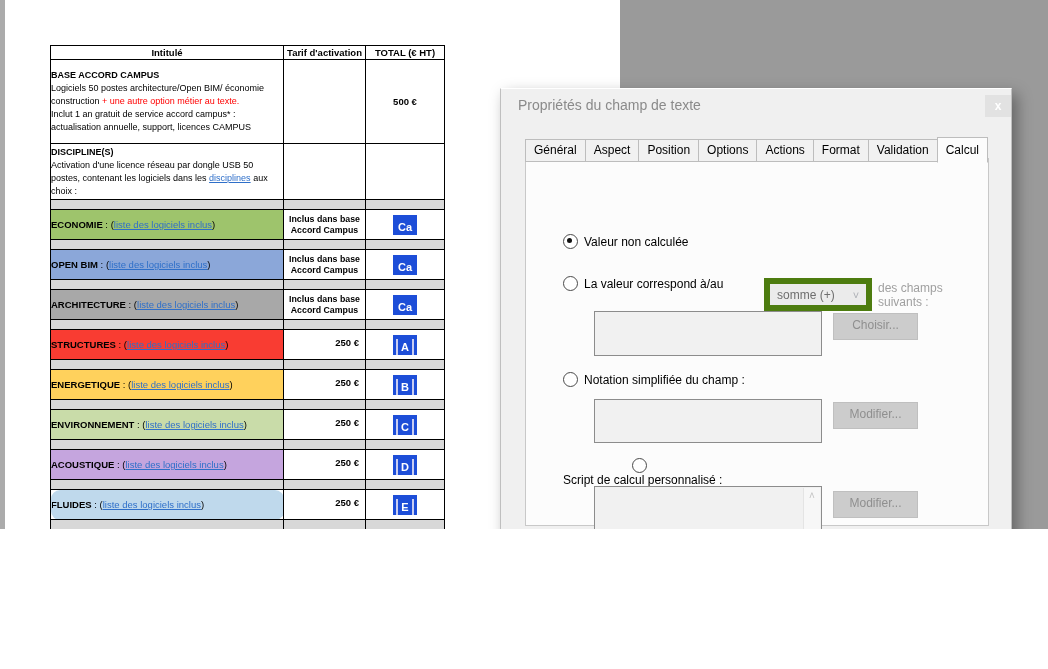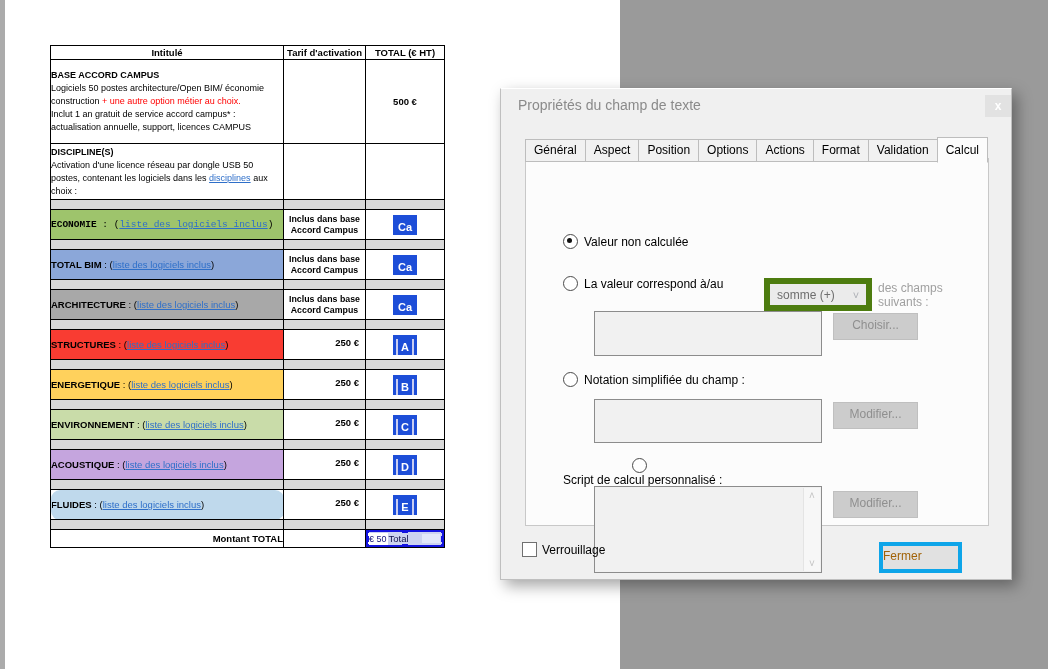--- a/index.html
+++ b/index.html
@@ -1,16 +1,16 @@
 <!DOCTYPE html>
 <html><head>
 <meta charset="utf-8">
 <style>
   html,body{margin:0;padding:0;}
-  .stage{position:relative;width:1048px;height:669px;background:#9A9A9A;overflow:hidden;
+  .stage{position:relative;width:1048px;height:529px;background:#9A9A9A;overflow:hidden;
          font-family:"Liberation Sans",sans-serif;-webkit-font-smoothing:antialiased;}
   .left-strip{position:absolute;left:0;top:0;width:5px;height:669px;background:#ABABAB;}
   .page{position:absolute;left:5px;top:0;width:615px;height:669px;background:#FFFFFF;}
 
   
   table.pricing{position:absolute;left:50px;top:45px;border-collapse:collapse;table-layout:fixed;
                 width:394px;font-size:9px;color:#000;}
   table.pricing td,table.pricing th{border:1px solid #000;padding:0;vertical-align:middle;overflow:hidden;}
   col.c1{width:233px;} col.c2{width:82px;} col.c3{width:79px;}
   tr.hdr{height:14px;} tr.hdr th{font-size:9.5px;font-weight:bold;text-align:center;background:#fff;}
@@ -98,21 +98,21 @@
     <tbody>
         <tr class="hdr">
       <th>Intitulé</th>
       <th>Tarif d'activation</th>
       <th>TOTAL (€ HT)</th>
     </tr>
     <tr class="base">
       <td class="desc">
         <div class="ln b">BASE ACCORD CAMPUS</div>
         <div class="ln">Logiciels 50 postes architecture/Open BIM/ économie</div>
-        <div class="ln"><span>construction </span><span class="red">+ une autre option métier au choix.</span></div>
+        <div class="ln"><span>construction </span><span class="red">+ une autre option métier au texte.</span></div>
         <div class="ln">Inclut 1 an gratuit de service accord campus* :</div>
         <div class="ln">actualisation annuelle, support, licences CAMPUS</div>
       </td>
       <td></td>
       <td class="total-500">500 €</td>
     </tr>
     <tr class="disc">
       <td class="desc">
         <div class="ln b">DISCIPLINE(S)</div>
         <div class="ln">Activation d'une licence réseau par dongle USB 50</div>
@@ -122,36 +122,36 @@
       <td></td>
       <td></td>
     </tr>
 
     <tr class="spacer">
           <td></td>
           <td></td>
           <td></td>
         </tr>
     <tr class="cat">
-      <td class="cat-name" style="background-color: rgb(158, 196, 108); font-family: Liberation Mono, monospace;"><span class="nm">ECONOMIE</span><span> : (</span><a class="link">liste des logiciels inclus</a><span>)</span></td>
+      <td class="cat-name" style="background-color: rgb(158, 196, 108);"><span class="nm">ECONOMIE</span><span> : (</span><a class="link">liste des logiciels inclus</a><span>)</span></td>
       <td class="inc-cell">
             <div>Inclus dans base</div>
             <div>Accord Campus</div>
           </td>
       <td class="badge-cell"><span class="badge">
               <span class="inner">Ca</span>
             </span></td>
     </tr>
     <tr class="spacer">
           <td></td>
           <td></td>
           <td></td>
         </tr>
     <tr class="cat">
-      <td class="cat-name" style="background-color: rgb(139, 167, 217);"><span class="nm">TOTAL BIM</span><span> : (</span><a class="link">liste des logiciels inclus</a><span>)</span></td>
+      <td class="cat-name" style="background-color: rgb(139, 167, 217);"><span class="nm">OPEN BIM</span><span> : (</span><a class="link">liste des logiciels inclus</a><span>)</span></td>
       <td class="inc-cell">
             <div>Inclus dans base</div>
             <div>Accord Campus</div>
           </td>
       <td class="badge-cell"><span class="badge">
               <span class="inner">Ca</span>
             </span></td>
     </tr>
     <tr class="spacer">
           <td></td>

